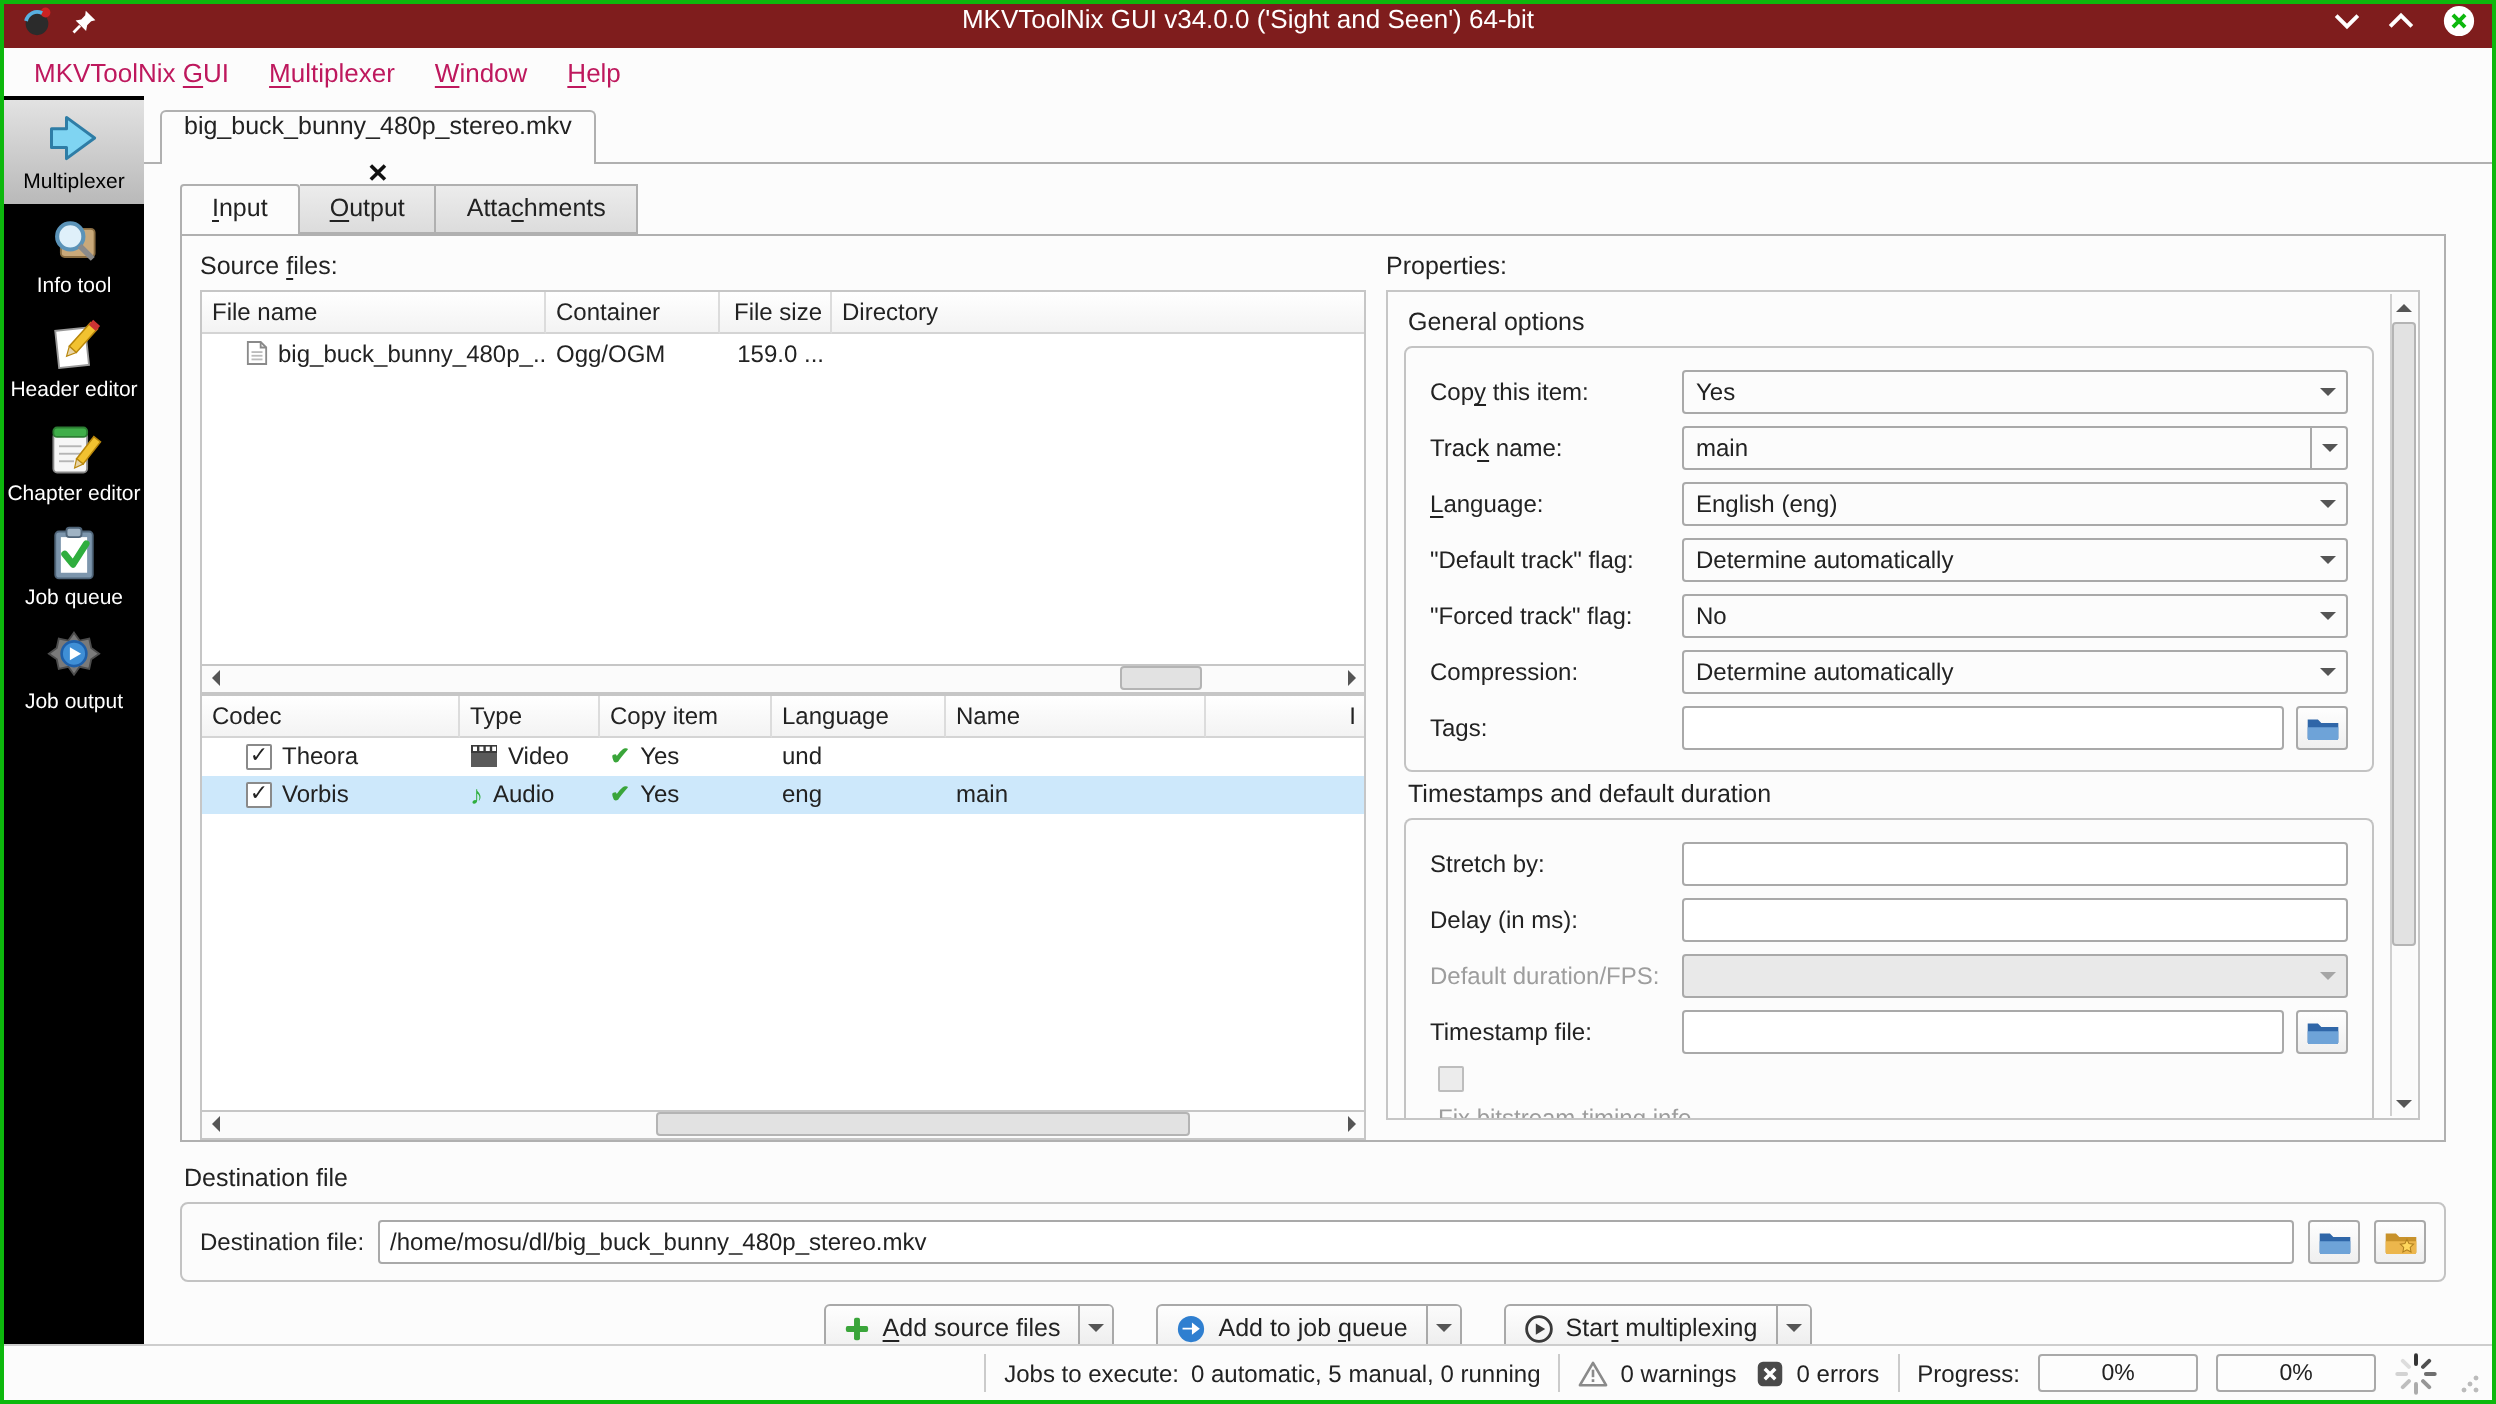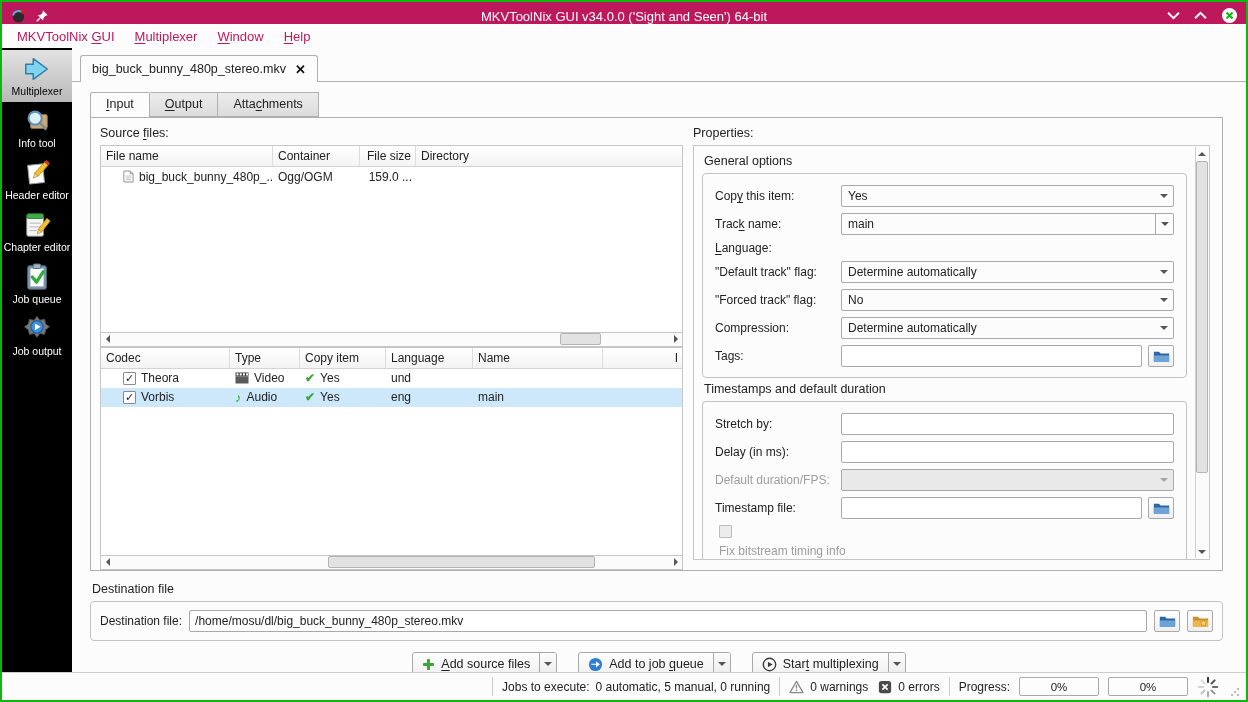--- a/index.html
+++ b/index.html
@@ -4,42 +4,42 @@
 <style>
   * { margin:0; padding:0; box-sizing:border-box; }
   html,body { background:#444; }
   body { font-family:"Liberation Sans", sans-serif; }
   .window{
     position:relative; width:1248px; height:702px;
     border:2px solid #0db80d; background:#fcfcfc;
     display:flex; flex-direction:column; overflow:hidden;
   }
   
-  .titlebar{ height:22px; background:#be185d; display:flex; align-items:flex-end; padding:0 8px; flex:none;}
+  .titlebar{ height:22px; background:#7f1d1d; display:flex; align-items:flex-start; padding:0 8px; flex:none;}
   .titlebar .tb-left{ display:flex; align-items:center; gap:8px; width:180px;}
   .titlebar .tb-title{ flex:1; text-align:center; color:#fff; font-size:13px; }
   .titlebar .tb-right{ width:180px; display:flex; justify-content:flex-end; align-items:center; gap:14px;}
   .tb-btn{ display:flex; align-items:center; cursor:default; }
   
   .menubar{ height:24px; display:flex; align-items:center; padding:0 6px; gap:2px; background:#fcfcfc; flex:none;}
   .menu-item{ padding:3px 9px; font-size:13px; color:#be185d; border-radius:2px;}
   .mn{ text-decoration:underline; text-underline-offset:2px;}
   
   .appbody{ flex:1; display:flex; min-height:0;}
   .sidebar{ width:70px; background:#000; flex:none; display:flex; flex-direction:column; padding-top:2px;}
   .side-item{ display:flex; flex-direction:column; align-items:center; padding:4px 0 5px; gap:1px;}
   .side-item .lbl{ font-size:10.5px; color:#fff; }
   .side-item.selected{ background:linear-gradient(#e2e2e2,#b9b9b9); }
   .side-item.selected .lbl{ color:#000; }
   .main{ flex:1; display:flex; flex-direction:column; min-width:0; background:#fcfcfc;}
   
   .doctab-bar{ height:28px; margin-top:6px; padding-left:8px; border-bottom:1px solid #b0b0b0; display:flex; align-items:flex-end; flex:none;}
   .doctab{ display:inline-flex; align-items:center; gap:9px; height:27px; padding:0 11px;
     background:#fcfcfc; border:1px solid #b0b0b0; border-bottom:none; border-radius:3px 3px 0 0; margin-bottom:-1px;
-    font-size:12.5px; color:#222;}
+    font-size:12.5px; color:#222;flex-direction:column;}
   .doctab .close{ font-size:13px; font-weight:bold; color:#111; }
   
   .tabwidget{ margin:10px 23px 0 18px; flex:none;}
   .subtab-bar{ display:flex; align-items:flex-end; height:25px; padding-left:0;}
   .subtab{ padding:4px 15px 5px; font-size:12.5px; color:#222; border:1px solid #b0b0b0; background:linear-gradient(#ececec,#dcdcdc);}
   .subtab + .subtab{ border-left:none;}
   .subtab.active{ background:#fcfcfc; border-radius:2px 2px 0 0; border-left:1px solid #b0b0b0; margin-bottom:-1px; padding-bottom:6px;}
   .content-frame{ border:1px solid #b0b0b0; height:454px; display:flex; background:#fcfcfc;}
   
   .left-col{ width:592px; flex:none; padding:8px 0 0 9px; display:flex; flex-direction:column;}
@@ -387,20 +387,26 @@
                     <span class="plabel"><span>Trac</span><span class="mn">k</span><span> name:</span></span>
                     <div class="combo editable">
                         <span>main</span>
                         <span class="arrow-zone">
                           <span class="tri d"></span>
                         </span>
                       </div>
                   </div>
                   <div class="prow">
                     <span class="plabel"><span></span><span class="mn">L</span><span>anguage:</span></span>
+                    <div class="combo">
+                        <span>English (eng)</span>
+                        <span class="arrow-zone">
+                          <span class="tri d"></span>
+                        </span>
+                      </div>
                   </div>
                   <div class="prow">
                     <span class="plabel">"Default track" flag:</span>
                     <div class="combo">
                         <span>Determine automatically</span>
                         <span class="arrow-zone">
                           <span class="tri d"></span>
                         </span>
                       </div>
                   </div>

